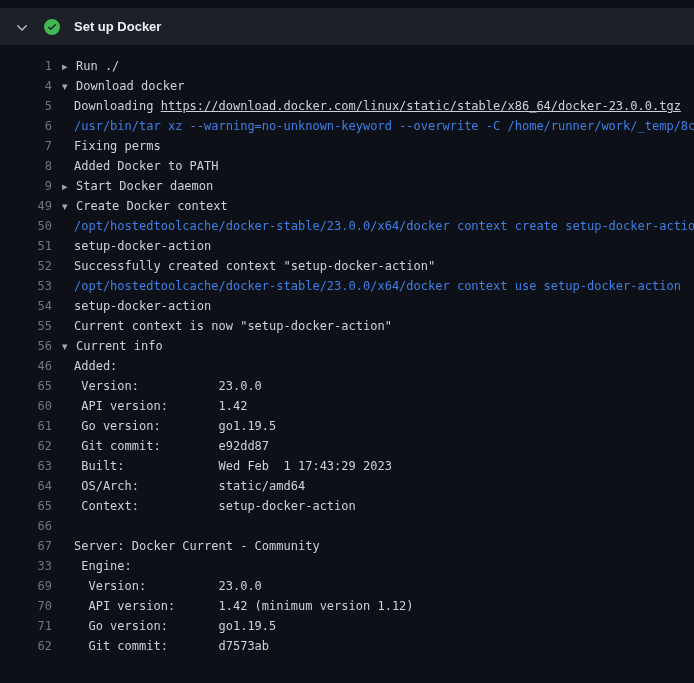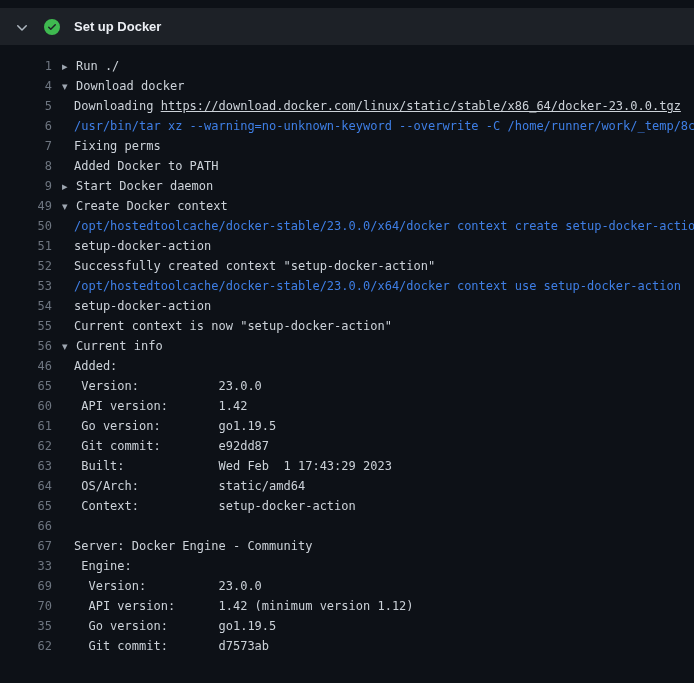--- a/index.html
+++ b/index.html
@@ -98,19 +98,19 @@
     <div class="row group-row"><span class="num">56</span><span class="content"><span class="tri">▾</span><span>Current info</span></span></div>
     <div class="row"><span class="num">46</span><span class="content indent">Added:</span></div>
     <div class="row"><span class="num">65</span><span class="content indent"> Version:           23.0.0</span></div>
     <div class="row"><span class="num">60</span><span class="content indent"> API version:       1.42</span></div>
     <div class="row"><span class="num">61</span><span class="content indent"> Go version:        go1.19.5</span></div>
     <div class="row"><span class="num">62</span><span class="content indent"> Git commit:        e92dd87</span></div>
     <div class="row"><span class="num">63</span><span class="content indent"> Built:             Wed Feb  1 17:43:29 2023</span></div>
     <div class="row"><span class="num">64</span><span class="content indent"> OS/Arch:           static/amd64</span></div>
     <div class="row"><span class="num">65</span><span class="content indent"> Context:           setup-docker-action</span></div>
     <div class="row"><span class="num">66</span><span class="content indent"></span></div>
-    <div class="row"><span class="num">67</span><span class="content indent">Server: Docker Engine - Community</span></div>
+    <div class="row"><span class="num">67</span><span class="content indent">Server: Docker Current - Community</span></div>
     <div class="row"><span class="num">33</span><span class="content indent"> Engine:</span></div>
     <div class="row"><span class="num">69</span><span class="content indent">  Version:          23.0.0</span></div>
     <div class="row"><span class="num">70</span><span class="content indent">  API version:      1.42 (minimum version 1.12)</span></div>
-    <div class="row"><span class="num">35</span><span class="content indent">  Go version:       go1.19.5</span></div>
+    <div class="row"><span class="num">71</span><span class="content indent">  Go version:       go1.19.5</span></div>
     <div class="row"><span class="num">62</span><span class="content indent">  Git commit:       d7573ab</span></div>
   </div>
 
 </body></html>

